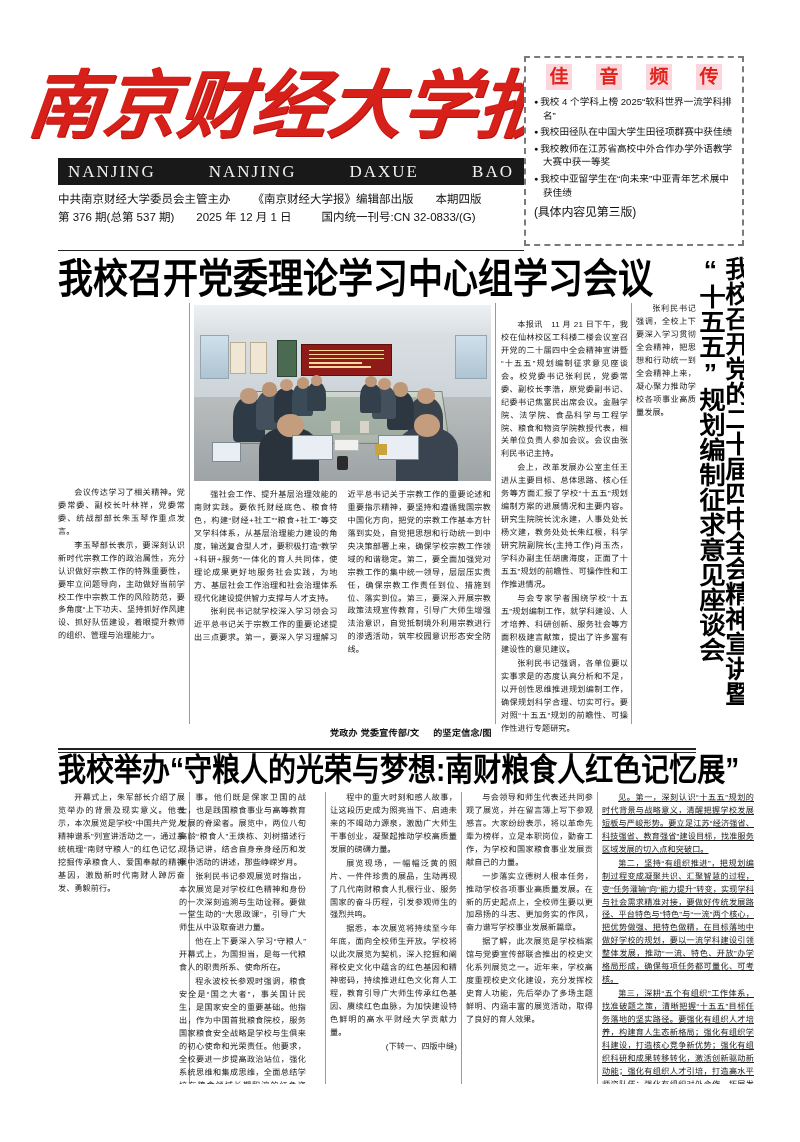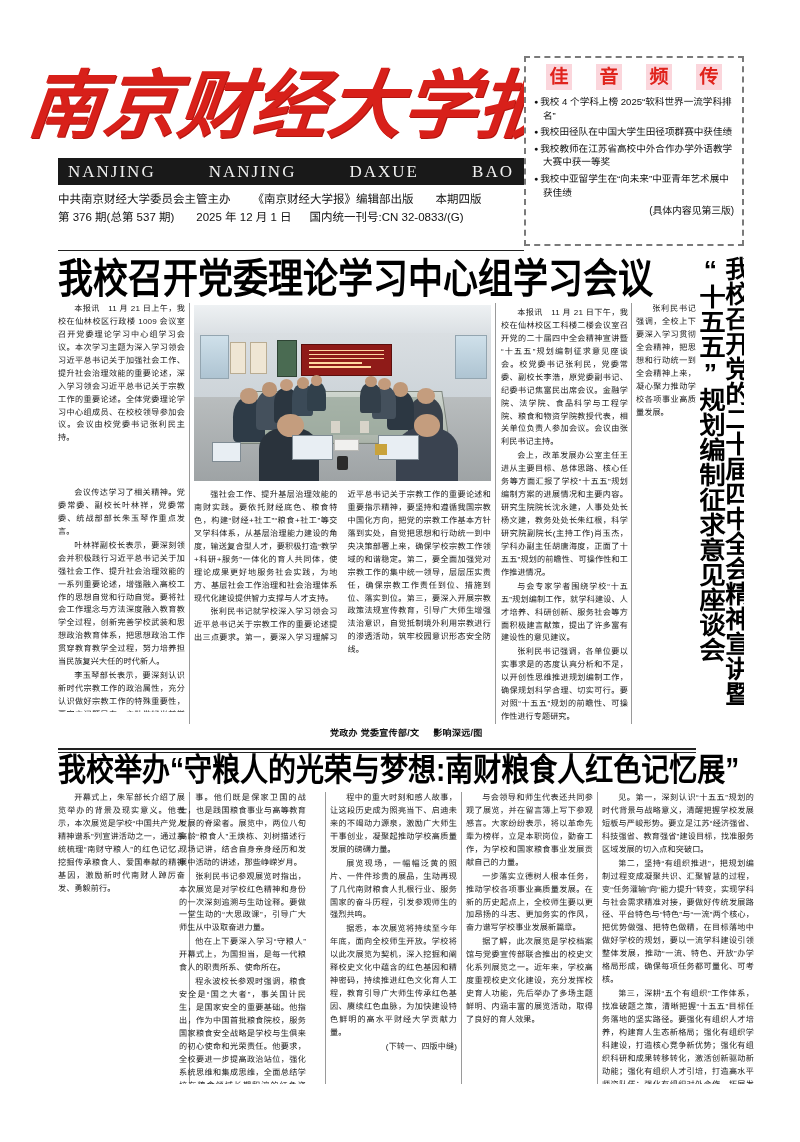--- a/index.html
+++ b/index.html
@@ -61,21 +61,21 @@
     font-family:"Liberation Sans","DejaVu Sans",sans-serif;
     font-size:11.5px;
     color:#111;
     line-height:1.55;
   }
   .pub-line{display:flex;white-space:nowrap;}
   .pub-line .sp{display:inline-block;}
   .pub-line-1 .a{margin-right:22px;}
   .pub-line-1 .b{margin-right:22px;}
   .pub-line-2 .a{margin-right:22px;}
-  .pub-line-2 .b{margin-right:18px;}
+  .pub-line-2 .b{margin-right:30px;}
   .mast-rule{
     position:absolute;
     left:58px;top:250px;width:466px;
     border-top:1.5px solid #222;
   }
 
   
   .newsbox{
     position:absolute;
     left:524px;top:56px;
@@ -109,23 +109,23 @@
     font-family:"Liberation Sans","DejaVu Sans",sans-serif;
     font-size:9.6px;
     line-height:1.42;
     margin-bottom:3px;
     padding-left:9px;
     text-indent:-9px;
     color:#111;
   }
   .newsbox li::before{content:"\25CF";font-size:7px;margin-right:2px;vertical-align:1px;}
   .newsbox-note{
-    text-align:right;
-    font-family:"Liberation Sans","DejaVu Sans",sans-serif;
-    font-size:10px;
+    text-align:left;
+    font-family:"Liberation Sans","DejaVu Sans",sans-serif;
+    font-size:12px;
     margin-top:3px;
     color:#111;
     letter-spacing:-0.2px;
   }
 
   
   .headline1{
     position:absolute;
     left:58px;top:258px;
     width:638px;
@@ -161,21 +161,21 @@
   .a1c1b{position:absolute;left:0;top:184px;width:127px;height:225px;overflow:hidden;}
   .photo{
     position:absolute;
     left:136px;top:2px;
     width:297px;height:176px;
     overflow:hidden;
     background:#8fa2b4;
   }
   .a1c2{position:absolute;left:136px;top:186px;width:297px;height:235px;overflow:hidden;}
   .a1c2 .two{column-count:2;column-gap:10px;}
-  .a1c3{position:absolute;left:443px;top:4px;width:127px;height:421px;overflow:hidden;}
+  .a1c3{position:absolute;left:443px;top:16px;width:127px;height:421px;overflow:hidden;}
   .a1c4{position:absolute;left:578px;top:0;width:60px;height:421px;overflow:hidden;}
   .vr{position:absolute;top:0;width:0;border-left:0.6px solid #9a9a9a;height:421px;}
   .vr1{left:131px;}
   .vr3{left:437px;}
   .vr4{left:573px;}
 
   .byline{
     position:absolute;
     left:330px;top:726px;
     font-family:"Liberation Sans","DejaVu Sans",sans-serif;
@@ -240,21 +240,21 @@
   .art2{
     position:absolute;
     left:58px;top:792px;
     width:638px;height:295px;
   }
   .a2c{position:absolute;top:0;height:292px;overflow:hidden;}
   .a2c1{left:0;width:127px;}
   .a2c2{left:121px;width:127px;}
   .a2c3{left:272px;width:127px;}
   .a2c4{left:408px;width:127px;}
-  .a2c5{left:544px;width:152px;}
+  .a2c5{left:544px;width:152px;text-decoration:underline;}
   .a2vr{position:absolute;top:0;height:292px;border-left:0.6px solid #9a9a9a;}
   .a2v1{left:131px;} .a2v2{left:267px;} .a2v3{left:403px;} .a2v4{left:539px;}
 
   
   .room{position:absolute;inset:0;}
   .wall{position:absolute;left:0;top:0;width:100%;height:52%;background:linear-gradient(#dfe3e6,#cdd4d9);}
   .ceiling{position:absolute;left:0;top:0;width:100%;height:16%;background:linear-gradient(#eef1f3,#dbe0e4);}
   .screen{position:absolute;left:36%;top:22%;width:30%;height:17%;background:#8f1b18;border:1px solid #5c0f0d;}
   .screen .l{position:absolute;left:8%;height:1.6px;background:#ffd9a0;width:84%;}
   .floor{position:absolute;left:0;bottom:0;width:100%;height:48%;background:linear-gradient(#b9bdbe,#9ea3a5);}
@@ -310,23 +310,20 @@
     <div class="newsbox-note">(具体内容见第三版)</div>
   </div>
 
   <div class="headline1">我校召开党委理论学习中心组学习会议</div>
 
   <div class="art1">
     <div class="vr vr1"></div>
     <div class="vr vr3"></div>
     <div class="vr vr4"></div>
 
-    <div class="col a1c1">
-      <p>本报讯　11 月 21 日上午，我校在仙林校区行政楼 1009 会议室召开党委理论学习中心组学习会议。本次学习主题为深入学习领会习近平总书记关于加强社会工作、提升社会治理效能的重要论述，深入学习领会习近平总书记关于宗教工作的重要论述。全体党委理论学习中心组成员、在校校领导参加会议。会议由校党委书记张利民主持。</p>
-    </div>
 
     <div class="photo">
       <div class="room">
         <div class="wall"></div>
         <div class="ceiling"></div>
         <div class="win" style="left:2%;width:9%;"></div>
         <div class="win" style="left:88%;width:10%;"></div>
         <div class="poster" style="left:12%;top:21%;width:5%;height:17%;"></div>
         <div class="poster" style="left:19%;top:21%;width:5%;height:17%;"></div>
         <div class="poster" style="left:28%;top:20%;width:6%;height:20%;background:#4a6b52;border-color:#2e4434;"></div>
@@ -373,21 +370,20 @@
         <div style="position:absolute;left:47%;top:76%;width:8%;height:6%;background:#f0f0ee;border:1px solid #b9b9b5;"></div>
         <div style="position:absolute;left:46%;top:66%;width:3%;height:7%;background:#d8d4c9;"></div>
         <div style="position:absolute;left:56%;top:66%;width:3%;height:7%;background:#d8d4c9;"></div>
         <div style="position:absolute;left:61%;top:79%;width:4%;height:6%;background:#c9a33c;"></div>
         <div style="position:absolute;left:48%;top:86%;width:4%;height:8%;background:#2b2b2b;border-radius:2px;"></div>
       </div>
     </div>
 
     <div class="col a1c1b">
       <p>会议传达学习了相关精神。党委常委、副校长叶林祥，党委常委、统战部部长朱玉琴作重点发言。</p>
-      <p>叶林祥副校长表示，要深刻领会并积极践行习近平总书记关于加强社会工作、提升社会治理效能的一系列重要论述，增强融入高校工作的思想自觉和行动自觉。要将社会工作理念与方法深度融入教育教学全过程，创新完善学校武装和思想政治教育体系，把思想政治工作贯穿教育教学全过程，努力培养担当民族复兴大任的时代新人。</p>
       <p>李玉琴部长表示，要深刻认识新时代宗教工作的政治属性，充分认识做好宗教工作的特殊重要性，要牢立问题导向，主动做好当前学校工作中宗教工作的风险防范，要多角度“上下功夫、坚持抓好作风建设、抓好队伍建设，着眼提升教师的组织、管理与治理能力”。</p>
 
     </div>
 
     <div class="col a1c2">
       <div class="two">
         <p>强社会工作、提升基层治理效能的南财实践。要依托财经底色、粮食特色，构建“财经+社工”“粮食+社工”等交叉学科体系，从基层治理能力建设的角度，输送复合型人才，要积极打造“教学+科研+服务”一体化的育人共同体，使理论成果更好地服务社会实践，为地方、基层社会工作治理和社会治理体系现代化建设提供智力支撑与人才支持。</p>
         <p>张利民书记就学校深入学习领会习近平总书记关于宗教工作的重要论述提出三点要求。第一，要深入学习理解习近平总书记关于宗教工作的重要论述和重要指示精神，要坚持和遵循我国宗教中国化方向，把党的宗教工作基本方针落到实处，自觉把思想和行动统一到中央决策部署上来，确保学校宗教工作领域的和谐稳定。第二，要全面加强党对宗教工作的集中统一领导，层层压实责任，确保宗教工作责任到位、措施到位、落实到位。第三，要深入开展宗教政策法规宣传教育，引导广大师生增强法治意识，自觉抵制境外利用宗教进行的渗透活动，筑牢校园意识形态安全防线。</p>
       </div>
     </div>
@@ -398,21 +394,21 @@
       <p>与会专家学者围绕学校“十五五”规划编制工作，就学科建设、人才培养、科研创新、服务社会等方面积极建言献策，提出了许多富有建设性的意见建议。</p>
       <p>张利民书记强调，各单位要以实事求是的态度认真分析和不足，以开创性思维推进规划编制工作，确保规划科学合理、切实可行。要对照“十五五”规划的前瞻性、可操作性进行专题研究。</p>
     </div>
 
     <div class="col a1c4">
       <p>张利民书记强调，全校上下要深入学习贯彻全会精神，把思想和行动统一到全会精神上来，凝心聚力推动学校各项事业高质量发展。</p>
     </div>
   </div>
 
   <div class="byline">
-    <span>党政办 党委宣传部/文</span><span class="gap"></span><span>影响深远/图</span>
+    <span>党政办 党委宣传部/文</span><span class="gap"></span><span>的坚定信念/图</span>
   </div>
 
   <div class="vheadwrap">
     <div class="vhead">我校召开党的二十届四中全会精神宣讲暨“十五五”规划编制征求意见座谈会</div>
   </div>
 
   <div class="div-rule"></div>
   <div class="div-rule2"></div>
 
   <div class="headline2">我校举办“守粮人的光荣与梦想:南财粮食人红色记忆展”</div>

